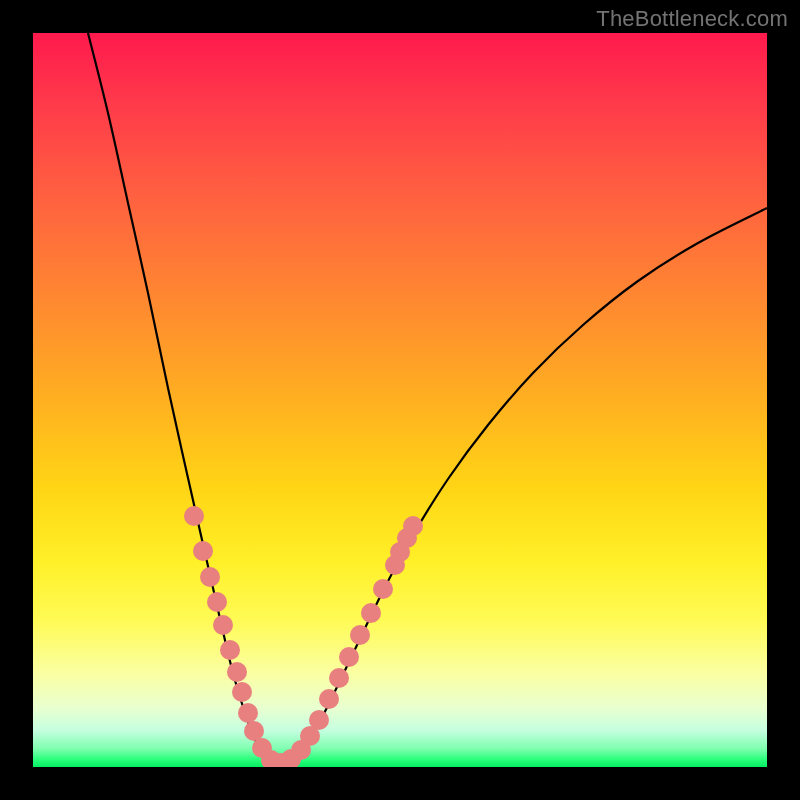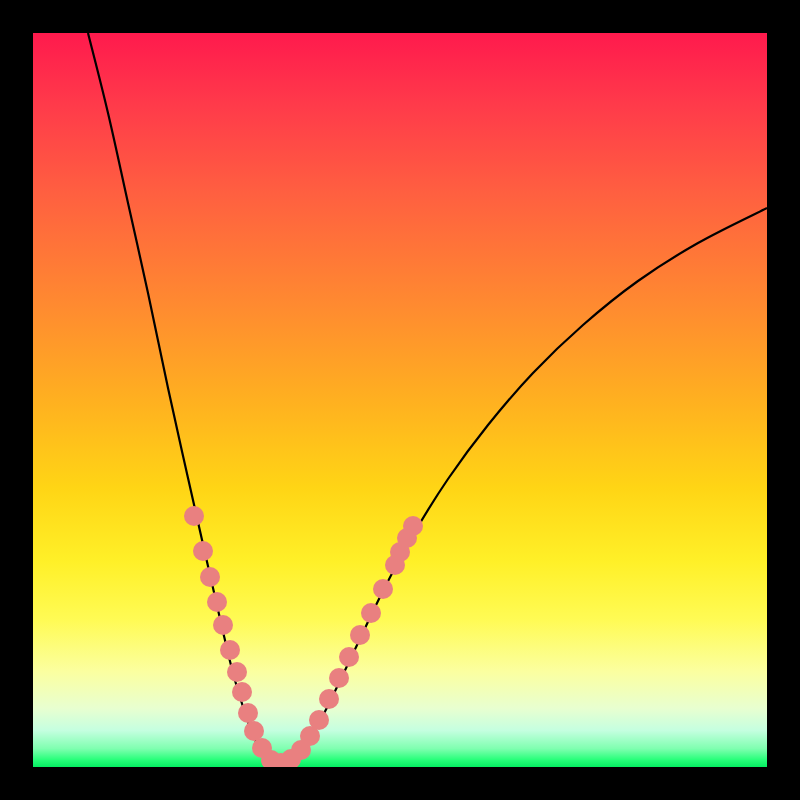--- a/index.html
+++ b/index.html
@@ -68,20 +68,21 @@
   }
   .dot {
     fill: #e98080;
     stroke: none;
   }
 </style>
 </head>
 <body>
 
 <div class="frame">
+  <div class="watermark">TheBottleneck.com</div>
   <div class="plot">
     <svg class="overlay" viewBox="0 0 734 734" preserveAspectRatio="none">
       <path id="curve-left" class="curve" d="M 55 0 C 58.6 14.399999999999999, 67.8 49.400000000000006, 75 80 C 82.2 110.6, 87.8 137.6, 95 170 C 102.2 202.4, 107.8 226.7, 115 260 C 122.2 293.3, 127.8 321.7, 135 355 C 142.2 388.3, 148.34 415.3, 155 445 C 161.66 474.7, 166.06 493.9, 172 520 C 177.94 546.1, 182.96 568.4, 188 590 C 193.04 611.6, 195.68 623.8, 200 640 C 204.32 656.2, 208.4 668.84, 212 680 C 215.6 691.16, 217.12 695.16, 220 702 C 222.88 708.84, 225.3 713.5, 228 718 C 230.7 722.5, 232.3 724.66, 235 727 C 237.7 729.34, 241.56 730.28, 243 731"></path>
       <path id="curve-right" class="curve" d="M 243 731 C 244.62 730.64, 248.58 730.62, 252 729 C 255.42 727.38, 258.04 725.78, 262 722 C 265.96 718.22, 269.32 714.48, 274 708 C 278.68 701.52, 282.42 696.08, 288 686 C 293.58 675.92, 298.34 665.68, 305 652 C 311.66 638.32, 316.9 626.92, 325 610 C 333.1 593.08, 340.1 577.44, 350 558 C 359.9 538.56, 368.3 522.16, 380 502 C 391.7 481.84, 401.5 465.8, 415 446 C 428.5 426.2, 439.7 411.08, 455 392 C 470.3 372.92, 482.9 358, 500 340 C 517.1 322, 531.1 308.56, 550 292 C 568.9 275.44, 584.3 262.76, 605 248 C 625.7 233.24, 641.78 223.14, 665 210 C 688.22 196.86, 721.58 181.3, 734 175"></path>
       <g id="dots-left">
           <circle cx="161" cy="483" r="10" class="dot"></circle>
           <circle cx="170" cy="518" r="10" class="dot"></circle>
           <circle cx="177" cy="544" r="10" class="dot"></circle>
           <circle cx="184" cy="569" r="10" class="dot"></circle>
           <circle cx="190" cy="592" r="10" class="dot"></circle>

